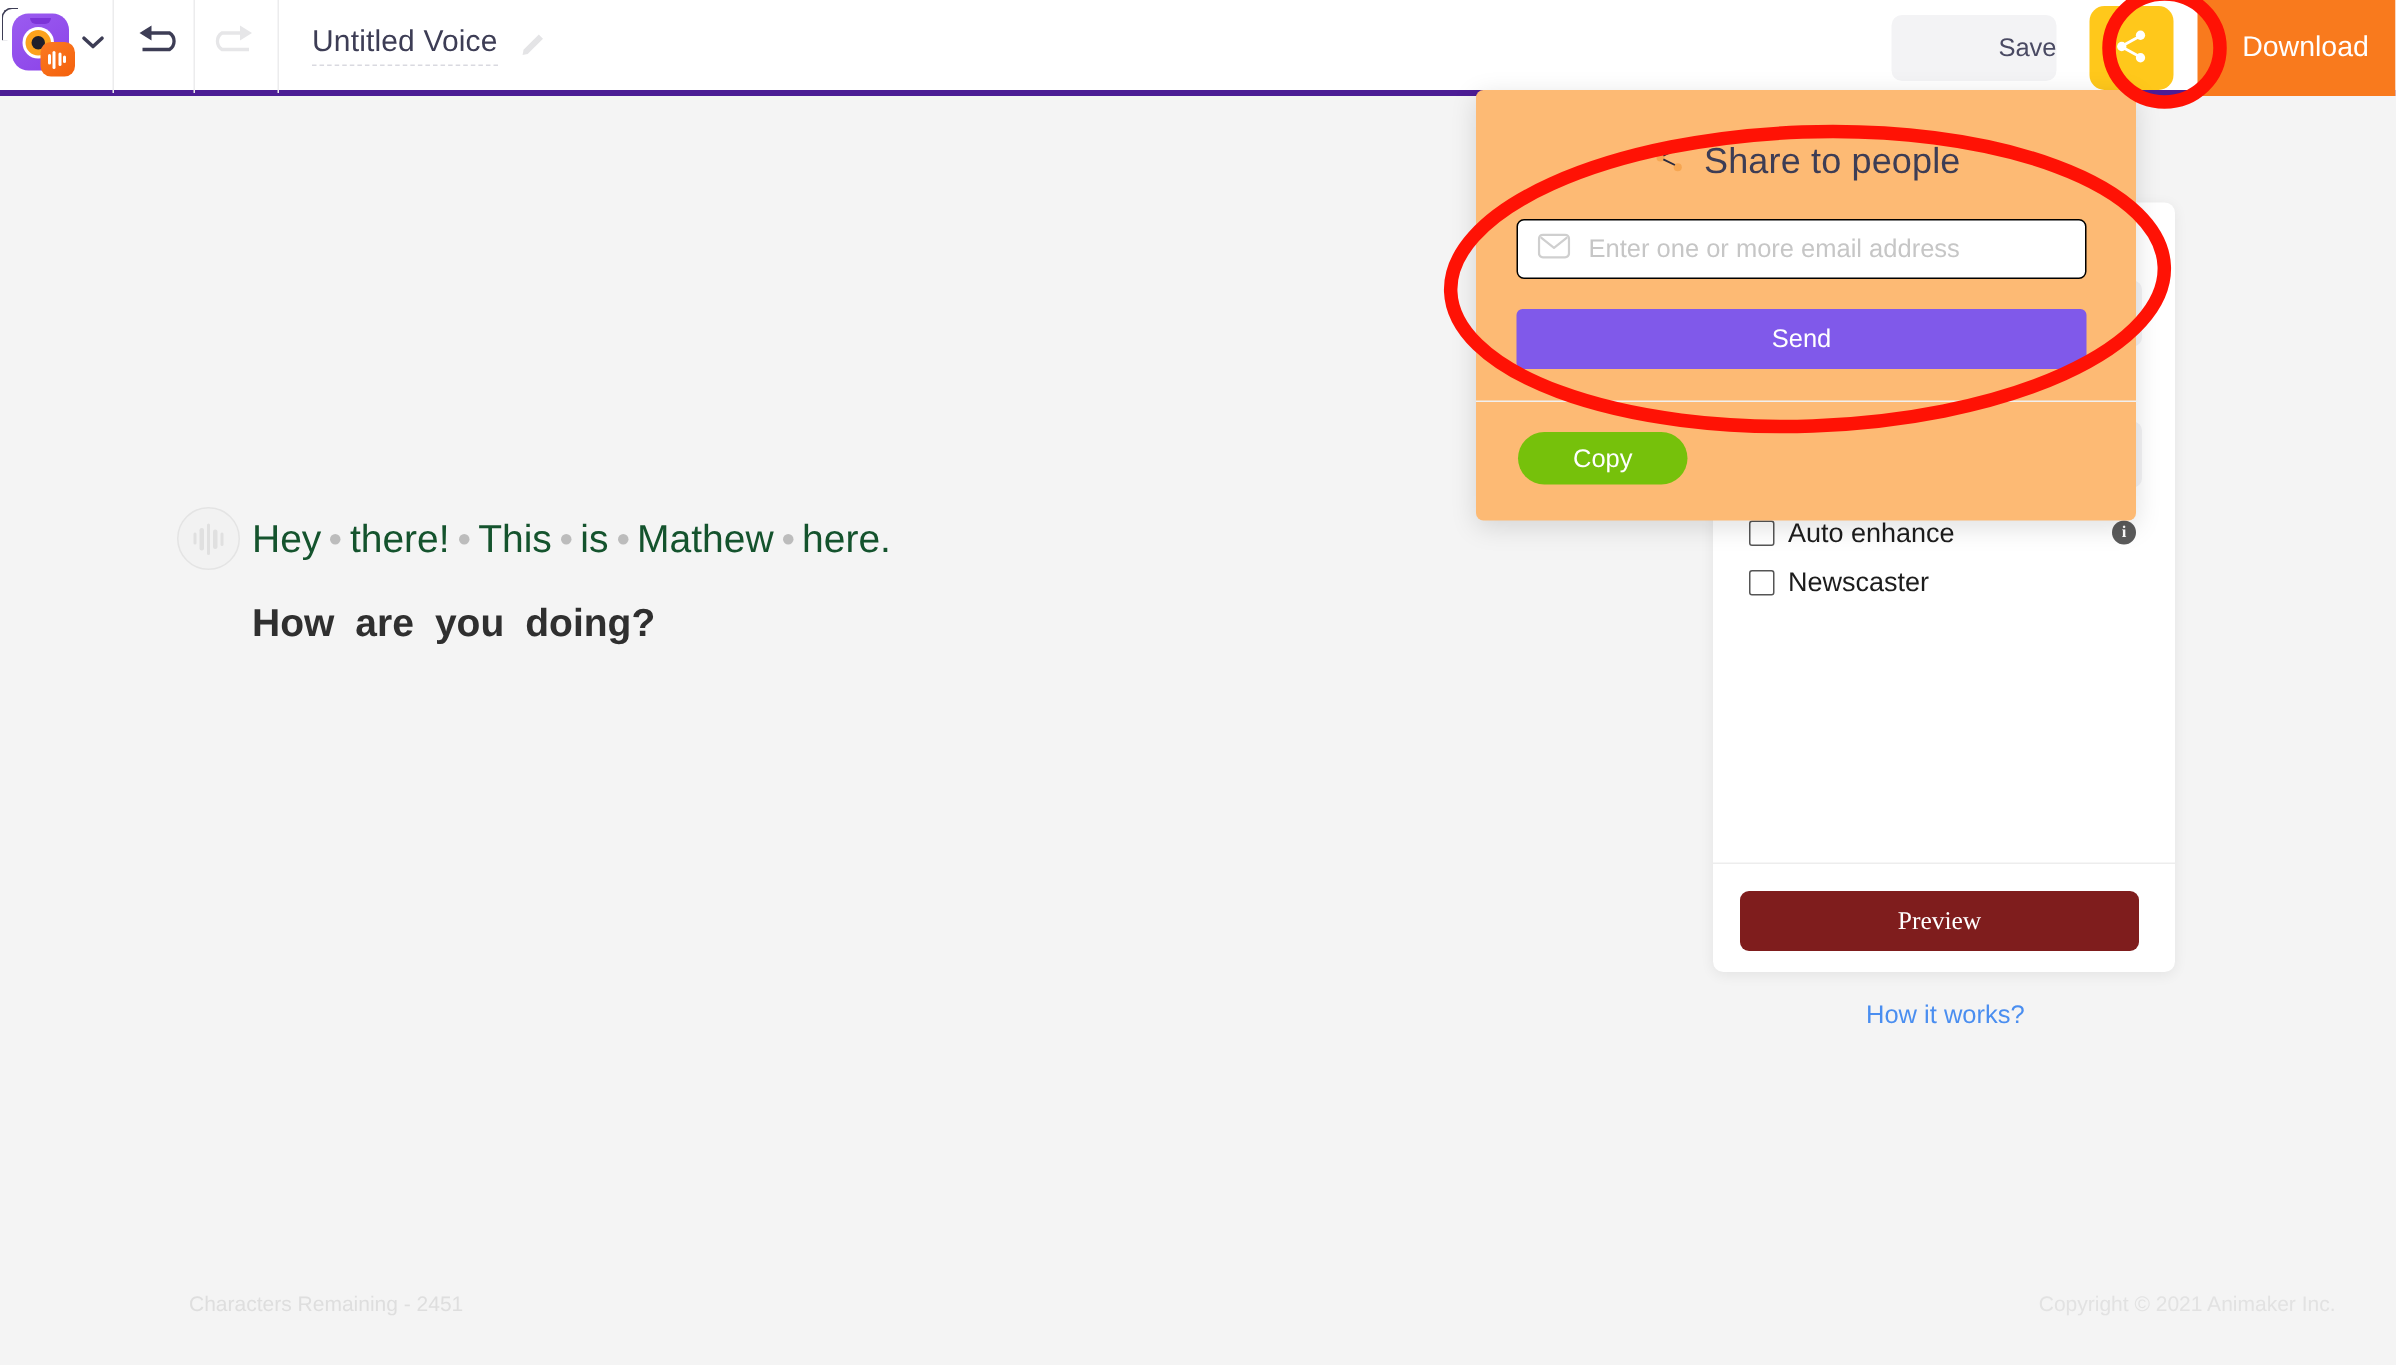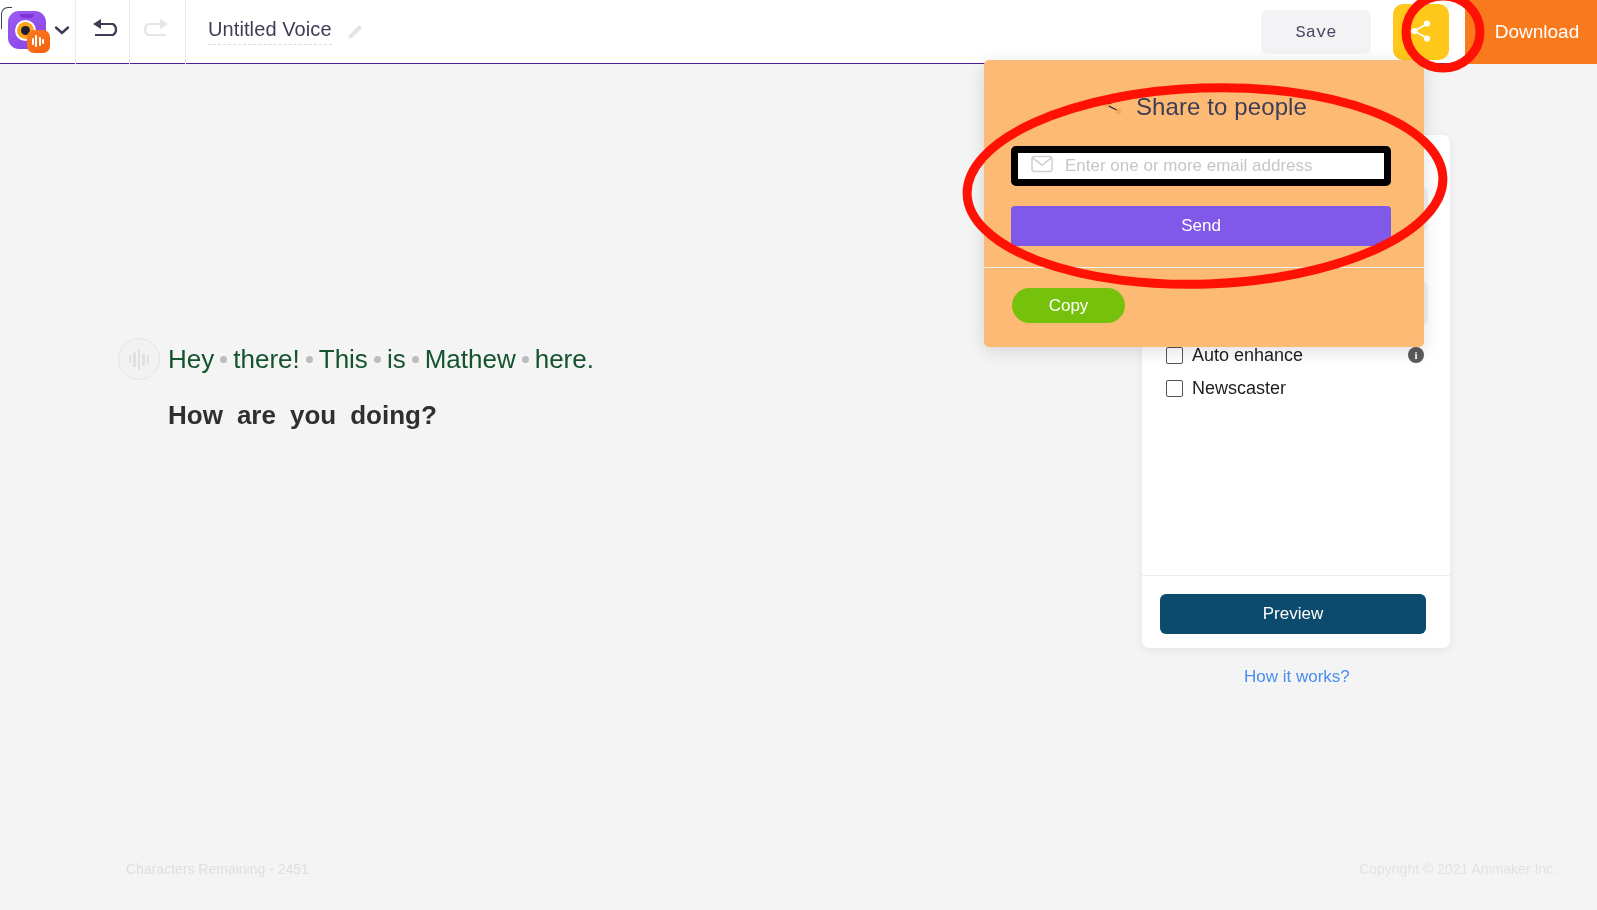--- a/index.html
+++ b/index.html
@@ -9,21 +9,21 @@
     background: #f5f5f5;
     overflow: hidden;
   }
   #app { position: relative; width: 1597px; height: 910px; background: #f4f4f4; }
 
   
   .topbar {
     position: absolute; top: 0; left: 0;
     width: 1597px; height: 64px;
     background: #ffffff;
-    border-bottom: 1px solid #4c1d95;
+    border-bottom: 4px solid #4c1d95;
     display: flex; align-items: center;
     z-index: 5;
   }
   .tb-cell {
     height: 64px; display: flex; align-items: center; justify-content: center;
   }
   .logo-cell { width: 76px; border-right: 1px solid #ececed; position: relative; }
   .logo-wrap { position: relative; width: 42px; height: 42px; margin-left: 4px; }
   .logo-sq {
     position: absolute; left: 0; top: 0; width: 38px; height: 38px;
@@ -73,21 +73,21 @@
     position: absolute; left: 930px; top: 18px;
     font-family: "Liberation Sans", sans-serif;
     font-size: 24px; font-weight: 700; color: #ff1205;
     letter-spacing: -.2px; white-space: nowrap;
   }
 
   .tb-right { position: absolute; right: 0; top: 0; height: 64px; display: flex; align-items: center; }
   .save-btn {
     width: 110px; height: 44px; background: #f3f3f5; color: #4a4a63;
     border: none; border-radius: 7px; font-size: 17px;
-    font-family: Liberation Mono, monospace; cursor: pointer;
+    font-family: Liberation Sans, sans-serif; cursor: pointer; text-align: right;
   }
   .share-btn {
     width: 56px; height: 56px; margin-left: 22px;
     background: #ffc81b; border: none; border-radius: 10px;
     display: flex; align-items: center; justify-content: center; cursor: pointer;
   }
   .dl-btn {
     width: 132px; height: 64px; margin-left: 16px;
     background: #f97a1d; color: #fff; border: none;
     font-size: 19px; font-family: "Liberation Sans", sans-serif; cursor: pointer; padding-left: 12px;
@@ -154,23 +154,23 @@
   .info-dot {
     position: absolute; right: 4px; top: 2px;
     width: 16px; height: 16px; border-radius: 50%; background: #5b5b5b;
     color: #fff; font-size: 11px; font-weight: 700;
     display: flex; align-items: center; justify-content: center;
     font-family: "Liberation Serif", serif; cursor: pointer;
   }
   .sp-divider { position: absolute; left: 0; top: 440px; width: 308px; height: 1px; background: #ededed; }
   .preview-btn {
     position: absolute; left: 18px; top: 459px;
-    width: 266px; height: 40px; background: #0c4a6e; border: none;
+    width: 266px; height: 40px; background: #7f1d1d; border: none;
     border-radius: 6px; color: #ffffff; font-size: 17px;
-    font-family: Liberation Sans, sans-serif; cursor: pointer;
+    font-family: Liberation Serif, serif; cursor: pointer;
   }
   .how-link {
     position: absolute; left: 1244px; top: 667px;
     font-size: 17px; color: #4a8ef0; text-decoration: none; cursor: pointer;
   }
 
   
   .share-pop {
     position: absolute; left: 984px; top: 60px;
     width: 440px; height: 287px;
@@ -179,21 +179,21 @@
     z-index: 20;
   }
   .sh-head {
     display: flex; align-items: center; justify-content: center; gap: 11px;
     padding-top: 33px;
   }
   .sh-title { font-size: 24px; color: #3d3d55; letter-spacing: .1px; }
   .sh-input-wrap {
     position: absolute; left: 27px; top: 86px;
     width: 380px; height: 40px;
-    border: 7px solid #000000; border-radius: 5px;
+    border: 1px solid #000000; border-radius: 5px;
     display: flex; align-items: center; padding: 0 13px; gap: 12px;
     background: #fff;
   }
   .sh-input {
     border: none; outline: none; font-size: 17px; color: #444;
     font-family: "Liberation Sans", sans-serif; width: 320px; background: transparent;
   }
   .sh-input::placeholder { color: #c6c6c6; }
   .send-btn {
     position: absolute; left: 27px; top: 146px;

